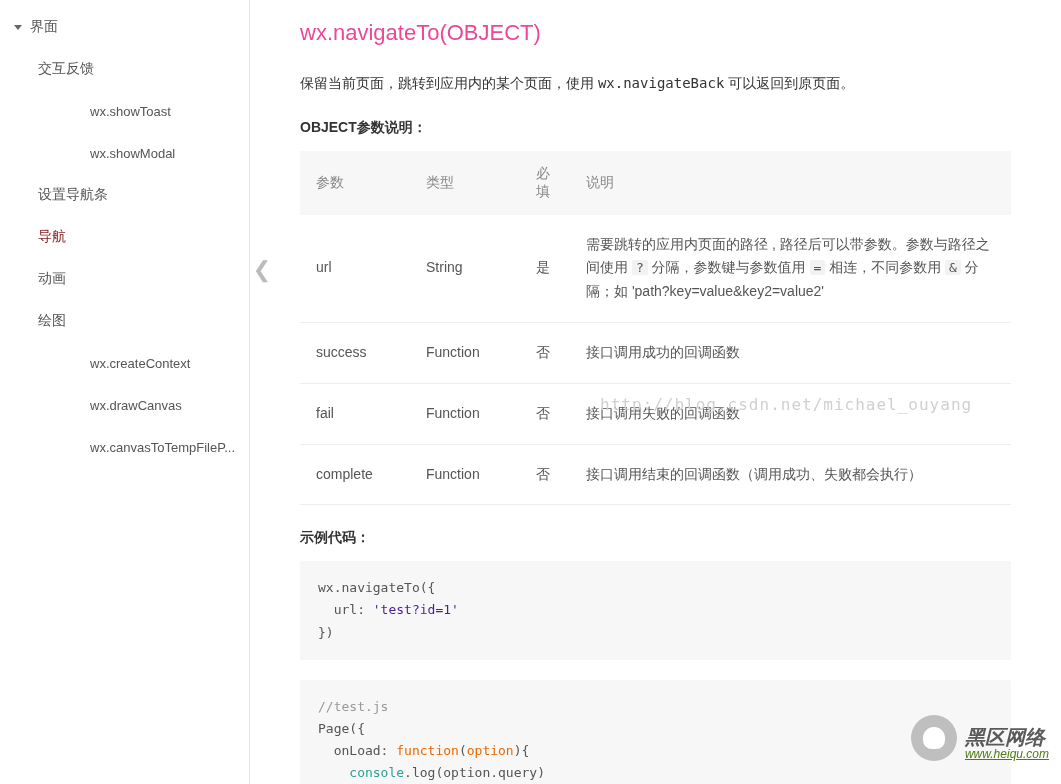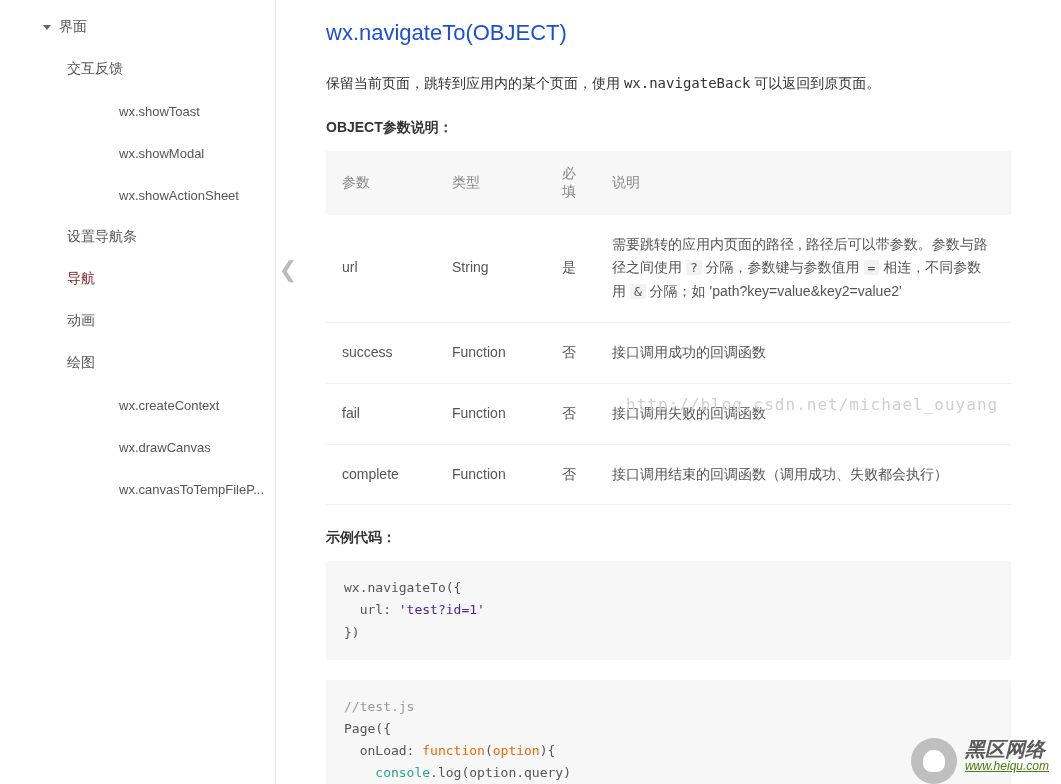--- a/index.html
+++ b/index.html
@@ -3,22 +3,22 @@
 <meta charset="utf-8">
 <style>
   * { box-sizing: border-box; margin: 0; padding: 0; }
   body {
     font-family: "Microsoft YaHei", "PingFang SC", "Helvetica Neue", Arial, sans-serif;
     font-size: 14px; color: #333; background: #fff;
     width: 1061px; height: 784px; overflow: hidden; position: relative;
   }
   .layout { display: flex; height: 100%; }
   .sidebar {
-    width: 276px; flex-shrink: 0; border-right: 1px solid #e6e6e6;
-    overflow-y: auto; padding-top: 6px; position: relative; padding-left: 29px;
+    width: 250px; flex-shrink: 0; border-right: 1px solid #e6e6e6;
+    overflow-y: auto; padding-top: 6px; position: relative;
   }
   .sidebar::-webkit-scrollbar { width: 8px; }
   .sidebar::-webkit-scrollbar-thumb { background: #ccc; border-radius: 4px; }
   .sidebar::-webkit-scrollbar-track { background: #f5f5f5; }
 
   .nav-item {
     display: flex; align-items: center; height: 42px; cursor: pointer;
     color: #555; font-size: 14px;
   }
   .nav-item.level-1 { padding-left: 14px; }
@@ -31,21 +31,21 @@
     border-top:5px solid #666; transform-origin:center;
   }
 
   .content-wrap { flex:1; position: relative; overflow-y: auto; }
   .collapse-handle {
     position:absolute; left:0; top:250px; width:24px; height:40px;
     display:flex; align-items:center; justify-content:center; cursor:pointer;
     color:#bbb; font-size:22px;
   }
   .content { padding: 20px 50px 40px 50px; }
-  h2.page-title { font-size: 22px; font-weight: 500; color:#1d4ed8; margin-bottom: 24px; }
+  h2.page-title { font-size: 22px; font-weight: 500; color:#ec4899; margin-bottom: 24px; }
   .desc { font-size: 14px; color:#333; line-height: 1.9; margin-bottom: 22px; }
   .desc code, .inline-mono { font-family: Consolas, Monaco, monospace; }
   .section-label { font-weight: bold; margin: 18px 0 14px 0; font-size:14px; }
 
   table.param {
     width: 100%; border-collapse: collapse; font-size: 14px;
   }
   table.param thead th {
     background: #f7f7f7; color:#888; font-weight: normal; text-align:left;
     padding: 14px 16px; font-size:14px;
@@ -69,21 +69,21 @@
   .tok-kw  { color:#e96900; }
   .tok-com { color:#999; }
   .tok-fn  { color:#e96900;text-align:center; }
   .tok-obj { color:#2aa198; }
 
   .watermark-center {
     position:absolute; left:350px; top:395px; color:#d0d0d0;
     font-family: monospace; font-size:16px; pointer-events:none; letter-spacing:1px;
   }
   .watermark-logo {
-    position:absolute; right:12px; bottom:0; display:flex; align-items:flex-start;
+    position:absolute; right:12px; bottom:23px; display:flex; align-items:flex-end;
     pointer-events:none;
   }
   .watermark-logo .circle {
     width:46px; height:46px; border-radius:50%; background:#bfbfbf;
     display:flex; align-items:center; justify-content:center; margin-right:8px;
     position:relative;
   }
   .watermark-logo .mush {
     width:22px; height:22px; background:#fff; border-radius:50% 50% 40% 40%;
   }
@@ -102,23 +102,20 @@
     </div>
     <div class="nav-item level-2">
       <span>交互反馈</span>
     </div>
     <div class="nav-item level-3">
       <span>wx.showToast</span>
     </div>
     <div class="nav-item level-3">
       <span>wx.showModal</span>
     </div>
-    <div class="nav-item level-3">
-      <span>wx.showActionSheet</span>
-    </div>
     <div class="nav-item level-2">
       <span>设置导航条</span>
     </div>
     <div class="nav-item level-2 active">
       <span>导航</span>
     </div>
     <div class="nav-item level-2">
       <span>动画</span>
     </div>
     <div class="nav-item level-2">

